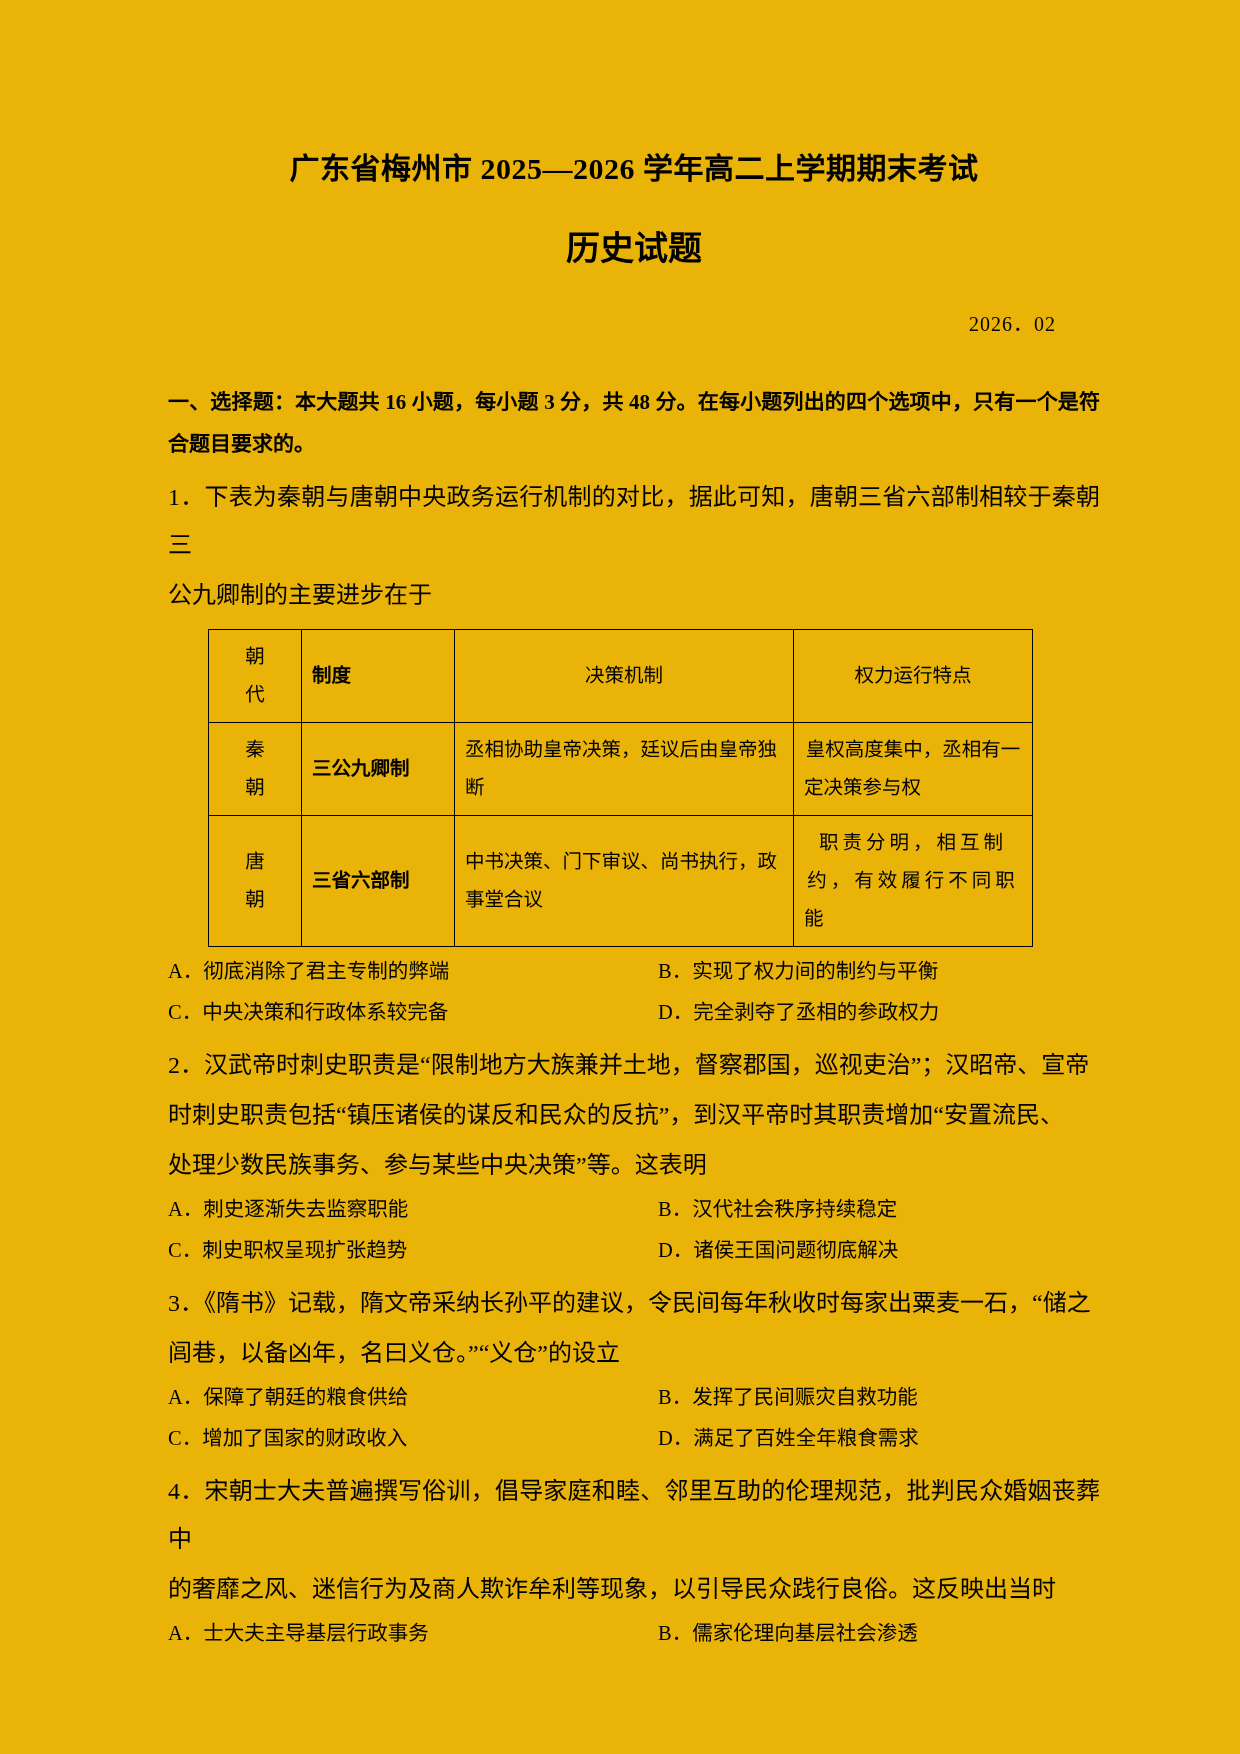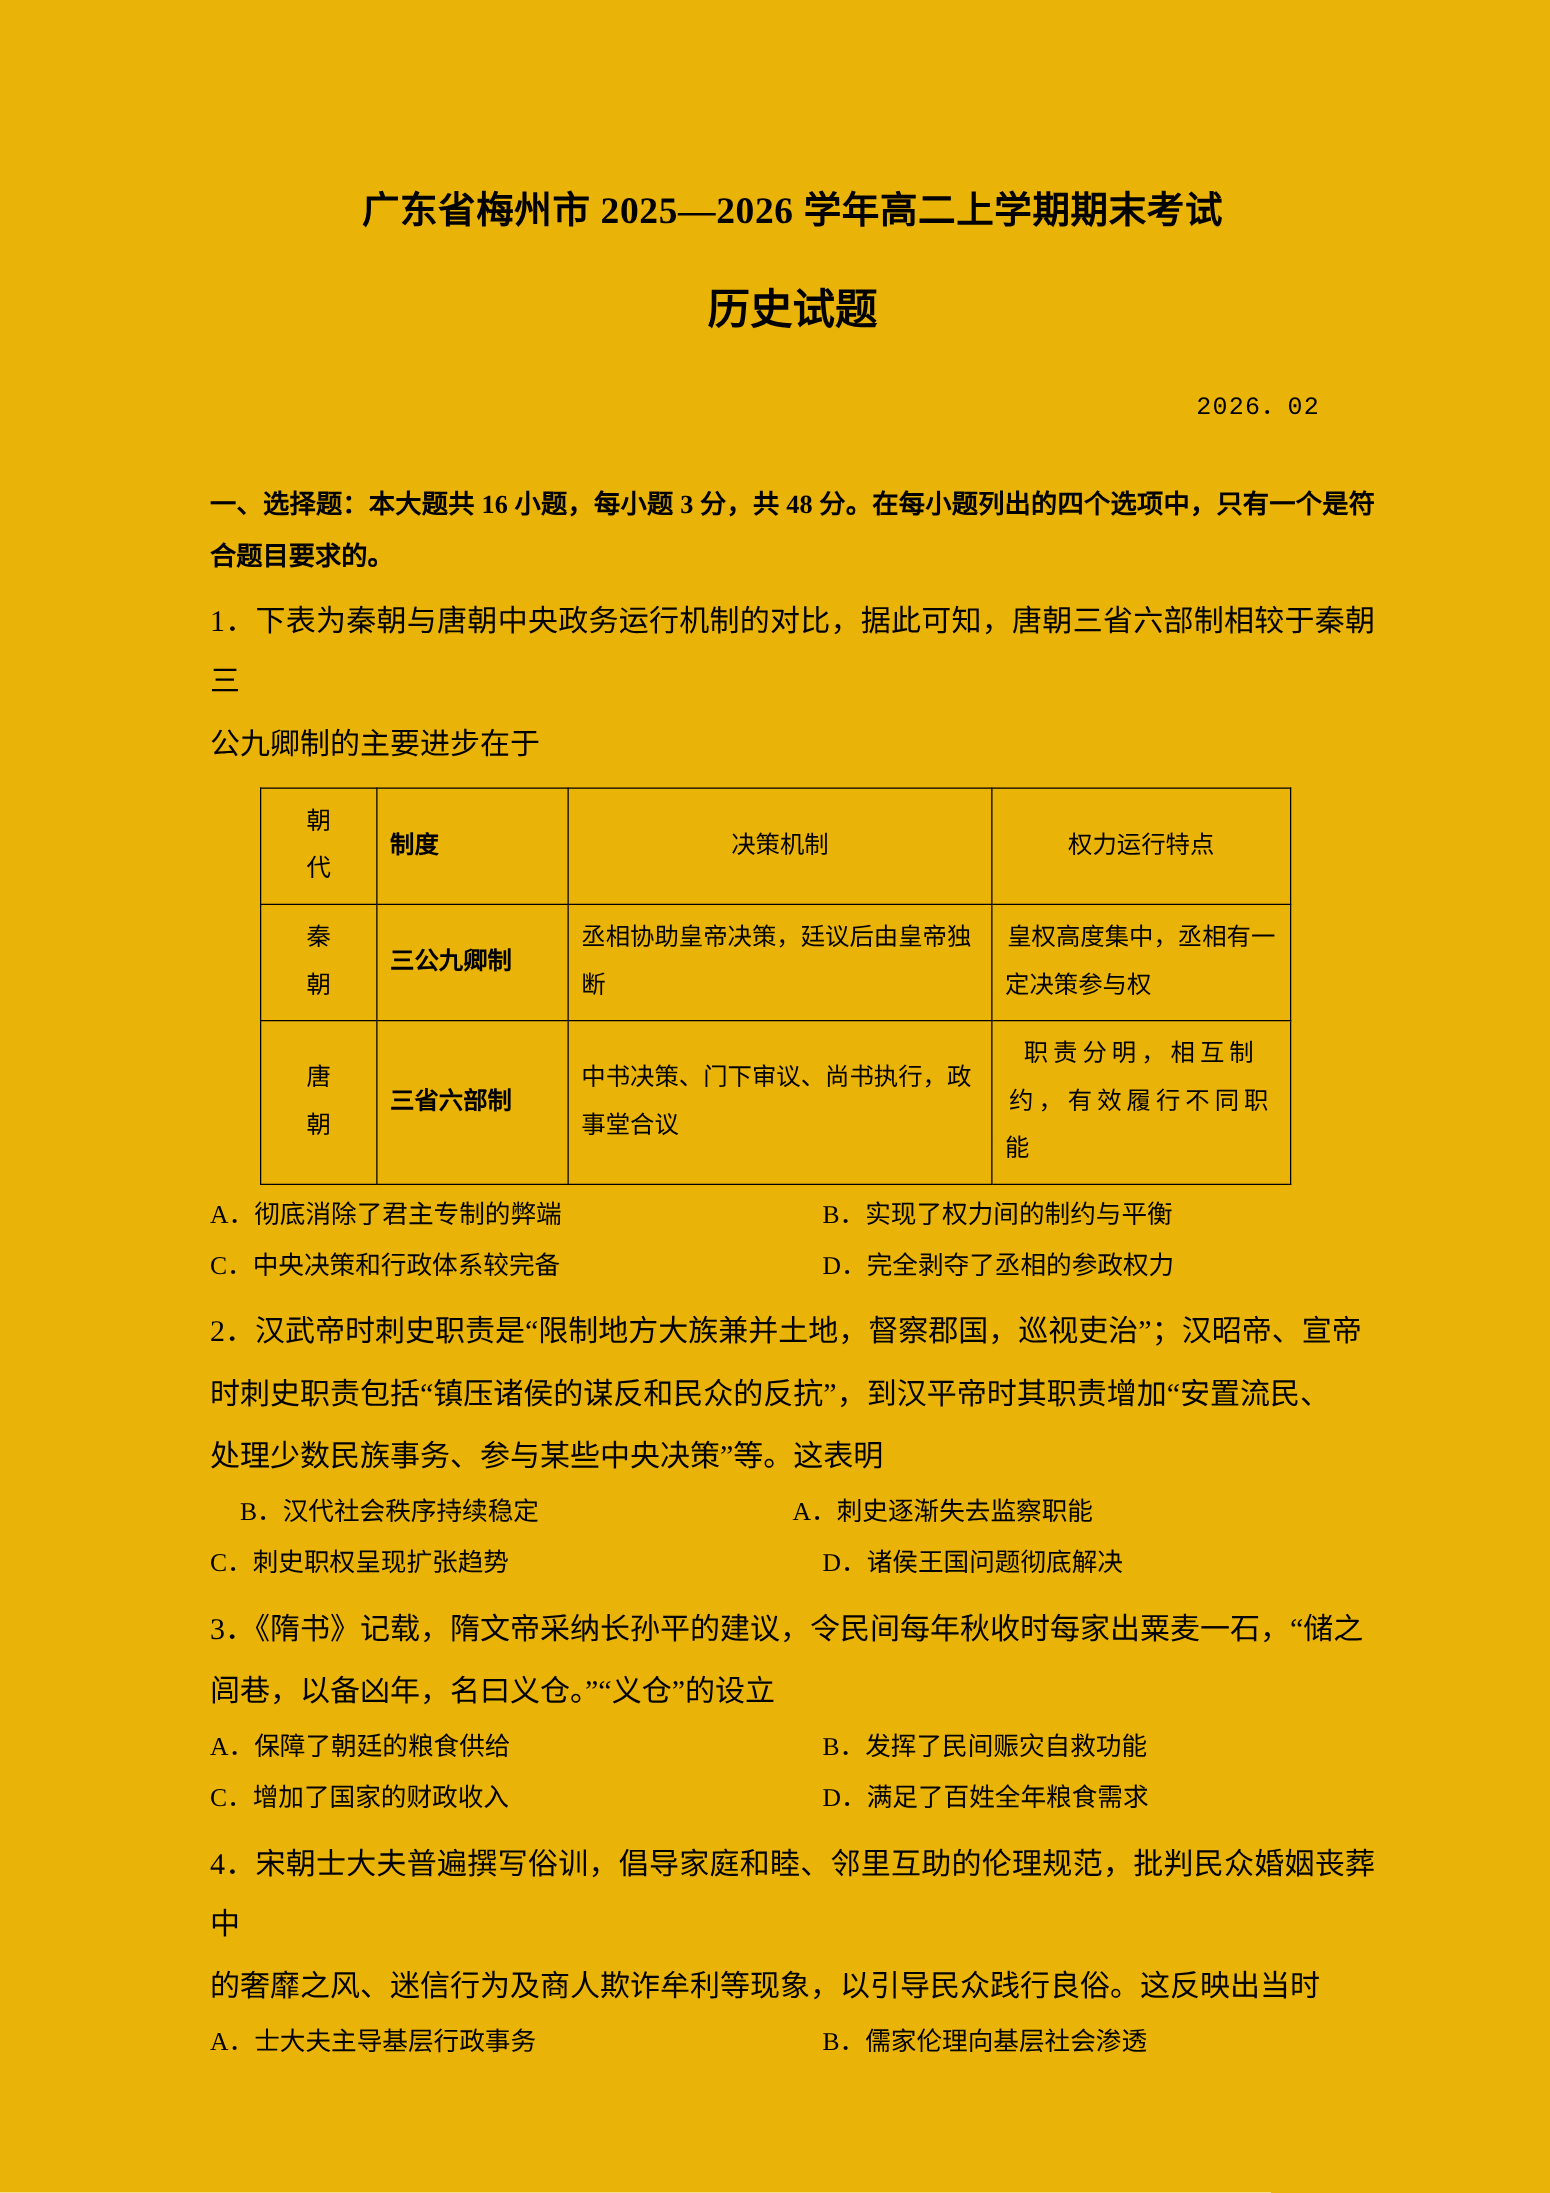--- a/index.html
+++ b/index.html
@@ -36,21 +36,20 @@
     font-size: 34px;
     font-weight: bold;
     line-height: 1.5;
     margin: 32px 0 0 0;
   }
   .doc-date {
     text-align: right;
     font-size: 20px;
     margin: 34px 44px 0 0;
     letter-spacing: 1px;
-    font-family: Liberation Mono, monospace;
   }
   .section-heading {
     font-size: 21px;
     font-weight: bold;
     line-height: 2.0;
     margin: 44px 0 0 0;
     text-align: justify;
     text-justify: inter-ideograph;
   }
   .q-stem {
@@ -163,22 +162,22 @@
   <div class="options-row">
     <div class="opt"><span class="opt-letter">C．</span><span>中央决策和行政体系较完备</span></div>
     <div class="opt right"><span class="opt-letter">D．</span><span>完全剥夺了丞相的参政权力</span></div>
   </div>
 
   <p class="q-stem">2．汉武帝时刺史职责是“限制地方大族兼并土地，督察郡国，巡视吏治”；汉昭帝、宣帝</p>
   <p class="q-stem tight">时刺史职责包括“镇压诸侯的谋反和民众的反抗”，到汉平帝时其职责增加“安置流民、</p>
   <p class="q-stem tight">处理少数民族事务、参与某些中央决策”等。这表明</p>
 
   <div class="options-row">
+    <div class="opt"><span class="opt-letter">A．</span><span>刺史逐渐失去监察职能</span></div>
     <div class="opt right"><span class="opt-letter">B．</span><span>汉代社会秩序持续稳定</span></div>
-    <div class="opt"><span class="opt-letter">A．</span><span>刺史逐渐失去监察职能</span></div>
   </div>
   <div class="options-row">
     <div class="opt"><span class="opt-letter">C．</span><span>刺史职权呈现扩张趋势</span></div>
     <div class="opt right"><span class="opt-letter">D．</span><span>诸侯王国问题彻底解决</span></div>
   </div>
 
   <p class="q-stem">3．《隋书》记载，隋文帝采纳长孙平的建议，令民间每年秋收时每家出粟麦一石，“储之</p>
   <p class="q-stem tight">闾巷，以备凶年，名曰义仓。”“义仓”的设立</p>
 
   <div class="options-row">

